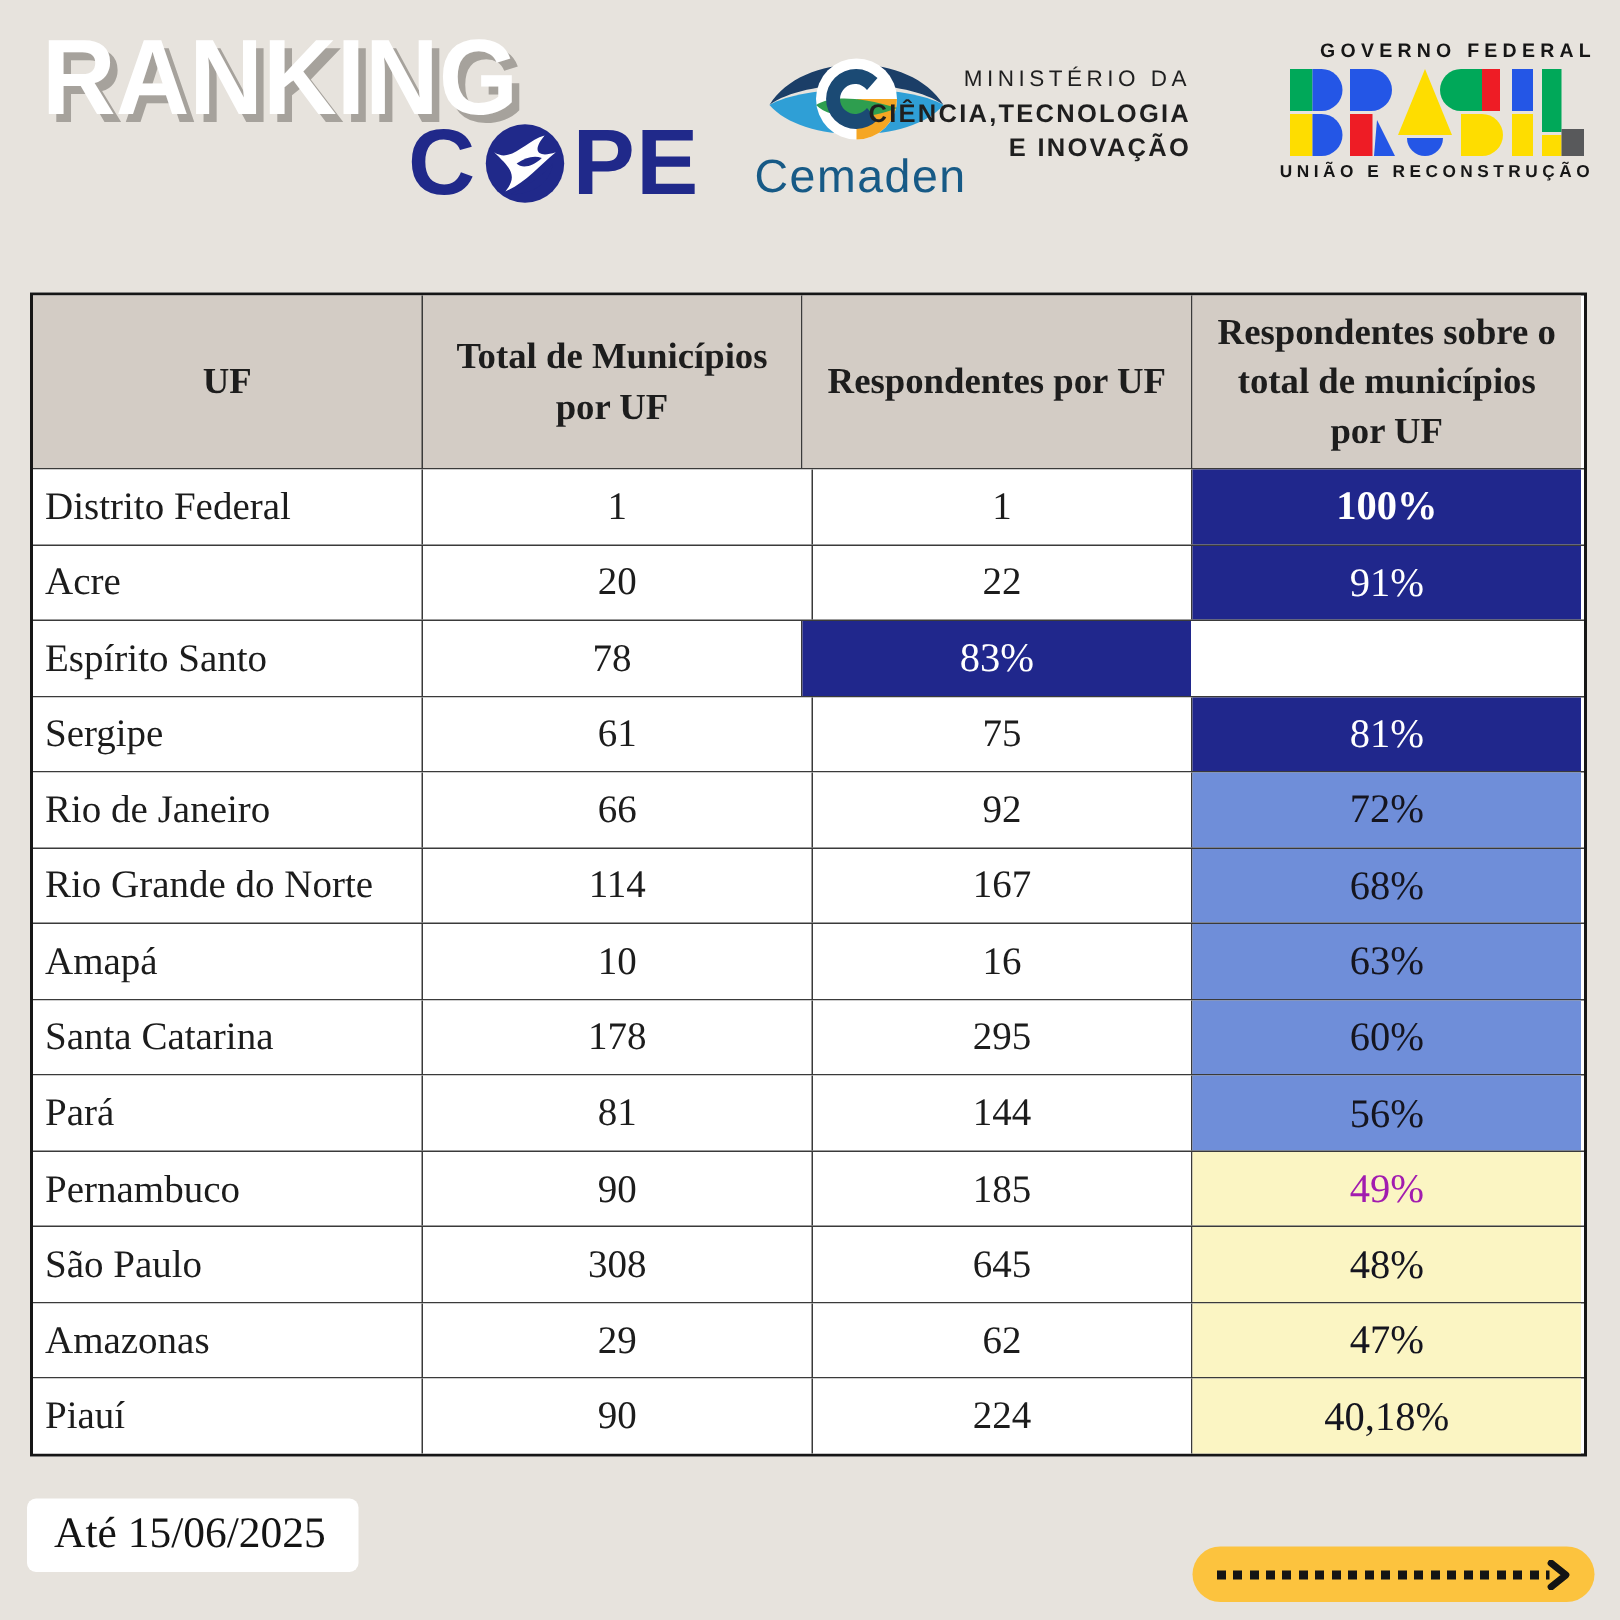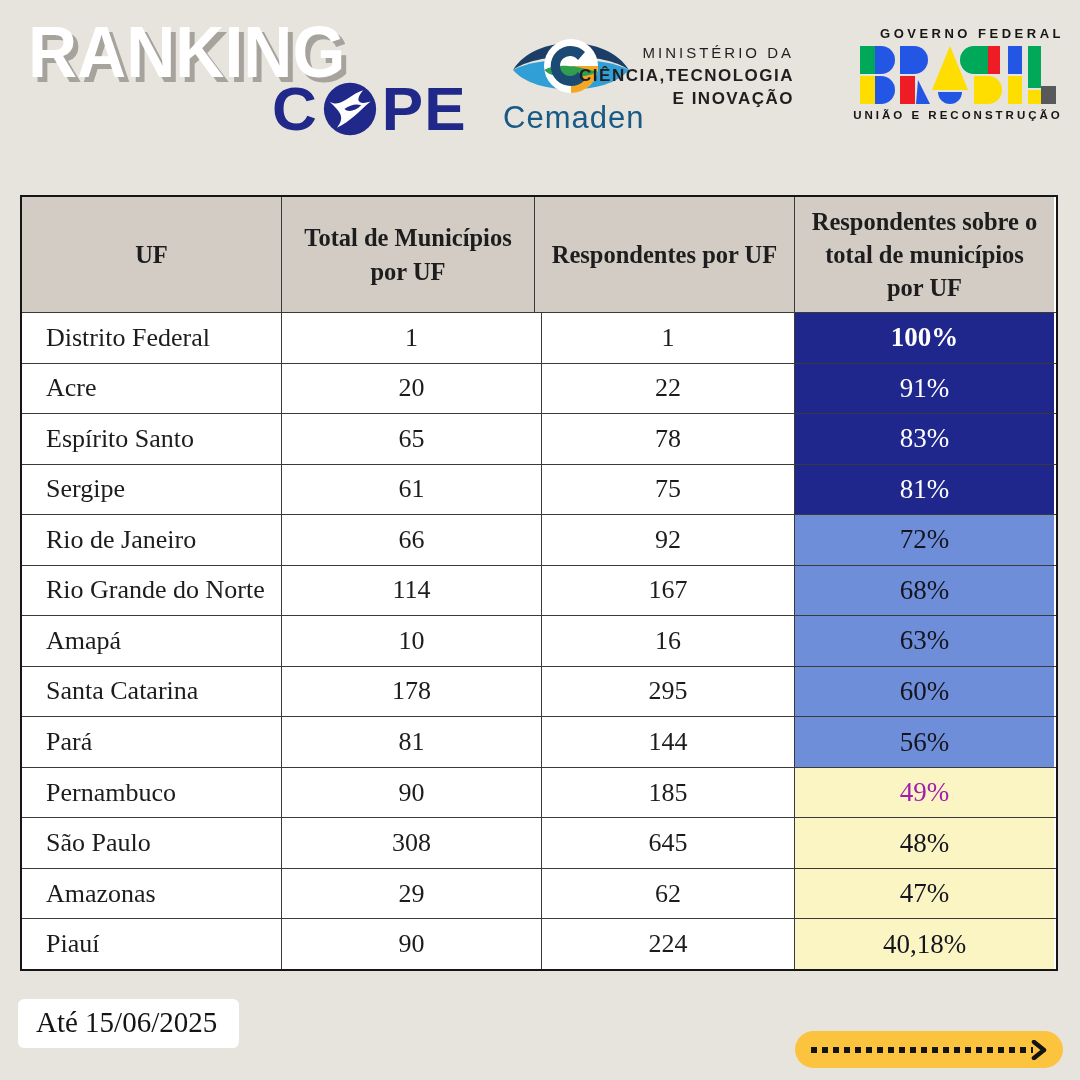--- a/index.html
+++ b/index.html
@@ -58,21 +58,21 @@
   .tcell{
     box-sizing:border-box;border-right:1.5px solid #3a3a3a;
     display:flex;align-items:center;justify-content:center;
     font-size:26px;background:#ffffff;
   }
   .tcell:last-child{border-right:none;}
   .thead .tcell{
     background:#d3ccc5;font-weight:bold;font-size:24.5px;text-align:center;
     line-height:1.35;padding:0 14px;color:#1d1d1d;
   }
-  .c-uf{width:260px;justify-content:flex-start;padding-left:24px;}
+  .c-uf{width:260px;justify-content:flex-start;padding-left:8px;}
   .thead .c-uf{justify-content:center;}
   .c-resp{width:260px;}
   .c-mun{width:253px;}
   .c-pct{width:259px;font-size:27px;}
   .pct-bold{font-weight:bold;}
 
   
   .date-badge{
     position:absolute;left:18px;top:999px;
     background:#ffffff;border-radius:6px;padding:7px 22px 9px 18px;
@@ -170,21 +170,20 @@
 
   <div class="trow">
     <div class="tcell c-uf">Acre</div>
     <div class="tcell c-resp">20</div>
     <div class="tcell c-mun">22</div>
     <div class="tcell c-pct" style="background: rgb(32, 39, 140); color: rgb(255, 255, 255);">91%</div>
   </div>
 
   <div class="trow">
     <div class="tcell c-uf">Espírito Santo</div>
-    <div class="tcell c-resp">65</div>
     <div class="tcell c-mun">78</div>
     <div class="tcell c-pct" style="background: rgb(32, 39, 140); color: rgb(255, 255, 255);">83%</div>
   </div>
 
   <div class="trow">
     <div class="tcell c-uf">Sergipe</div>
     <div class="tcell c-resp">61</div>
     <div class="tcell c-mun">75</div>
     <div class="tcell c-pct" style="background: rgb(32, 39, 140); color: rgb(255, 255, 255);">81%</div>
   </div>

